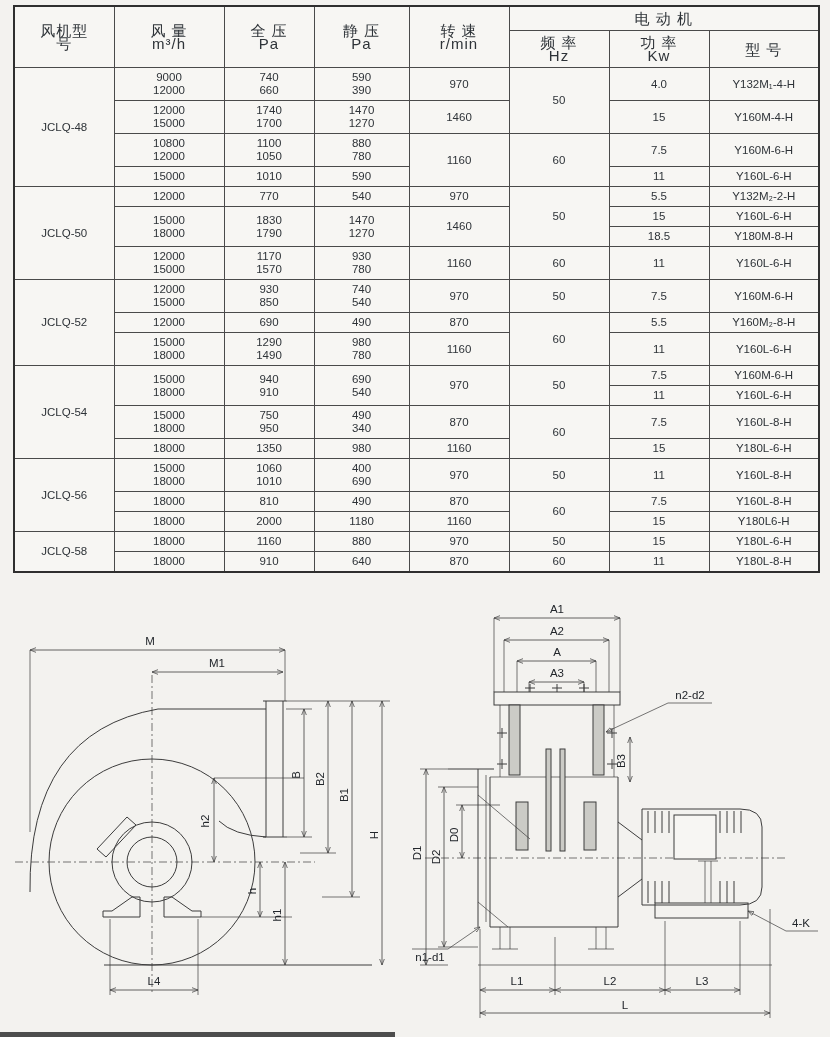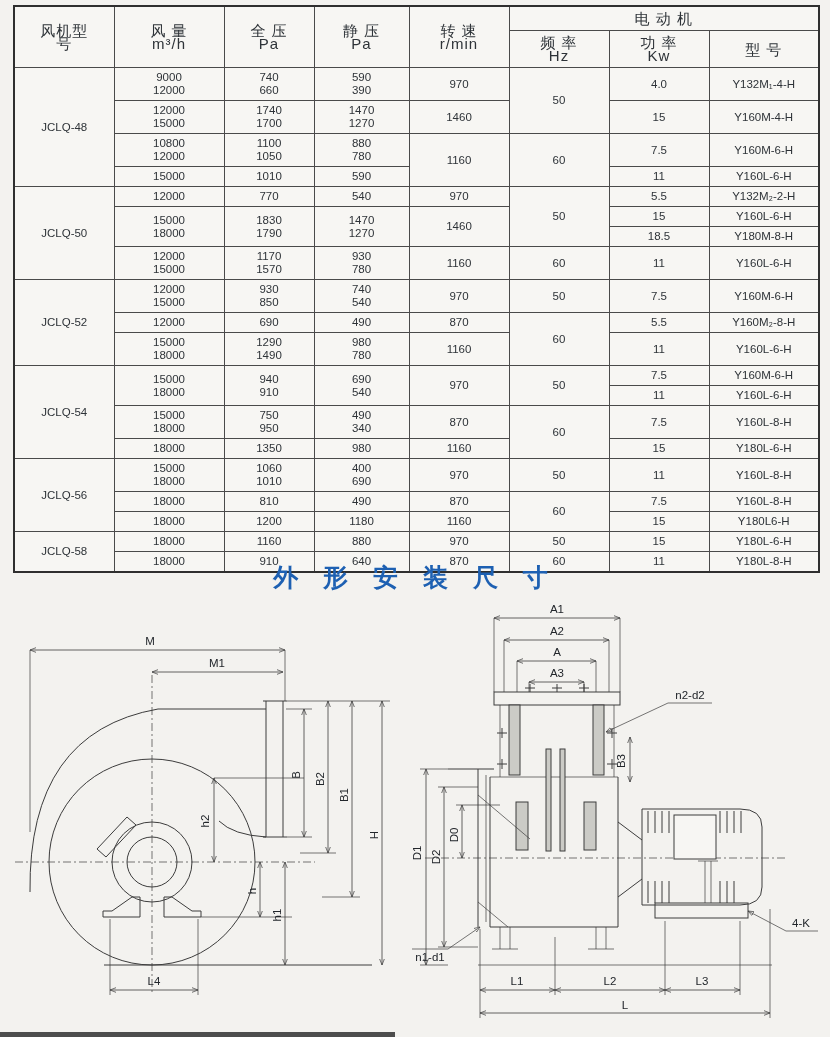--- a/index.html
+++ b/index.html
@@ -228,21 +228,21 @@
       <td>18000</td>
       <td>810</td>
       <td>490</td>
       <td>870</td>
       <td rowspan="2">60</td>
       <td>7.5</td>
       <td>Y160L-8-H</td>
     </tr>
     <tr>
       <td>18000</td>
-      <td>1200</td>
+      <td>2000</td>
       <td>1180</td>
       <td>1160</td>
       <td>15</td>
       <td>Y180L6-H</td>
     </tr>
 
     <tr>
       <td rowspan="2">JCLQ-58</td>
       <td>18000</td>
       <td>1160</td>
@@ -257,21 +257,20 @@
       <td>910</td>
       <td>640</td>
       <td>870</td>
       <td>60</td>
       <td>11</td>
       <td>Y180L-8-H</td>
     </tr>
   </tbody>
 </table>
 
-<div class="section-title">外 形 安 装 尺 寸</div>
 
 <svg class="drawing" width="830" height="440" viewBox="0 0 830 440">
   <defs>
     <marker id="ar" viewBox="0 0 10 10" refX="9" refY="5" markerWidth="9" markerHeight="9" orient="auto-start-reverse">
       <path d="M0,1.5 L9,5 L0,8.5 z" fill="#3c3c3c" stroke="none"></path>
     </marker>
   </defs>
 
   <g>
     <circle cx="152" cy="265" r="103"></circle>

